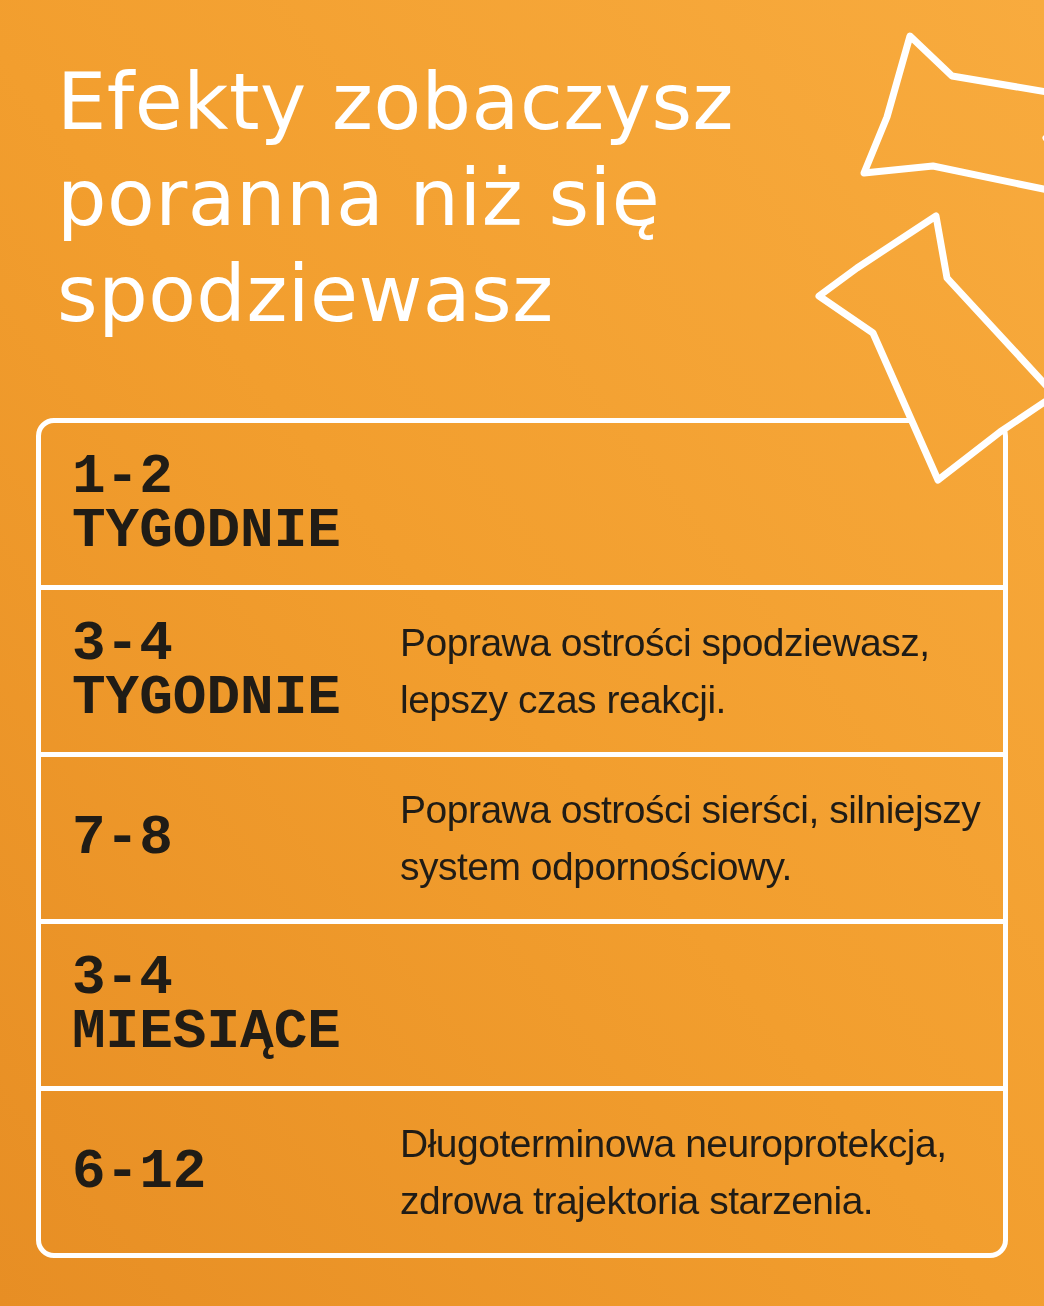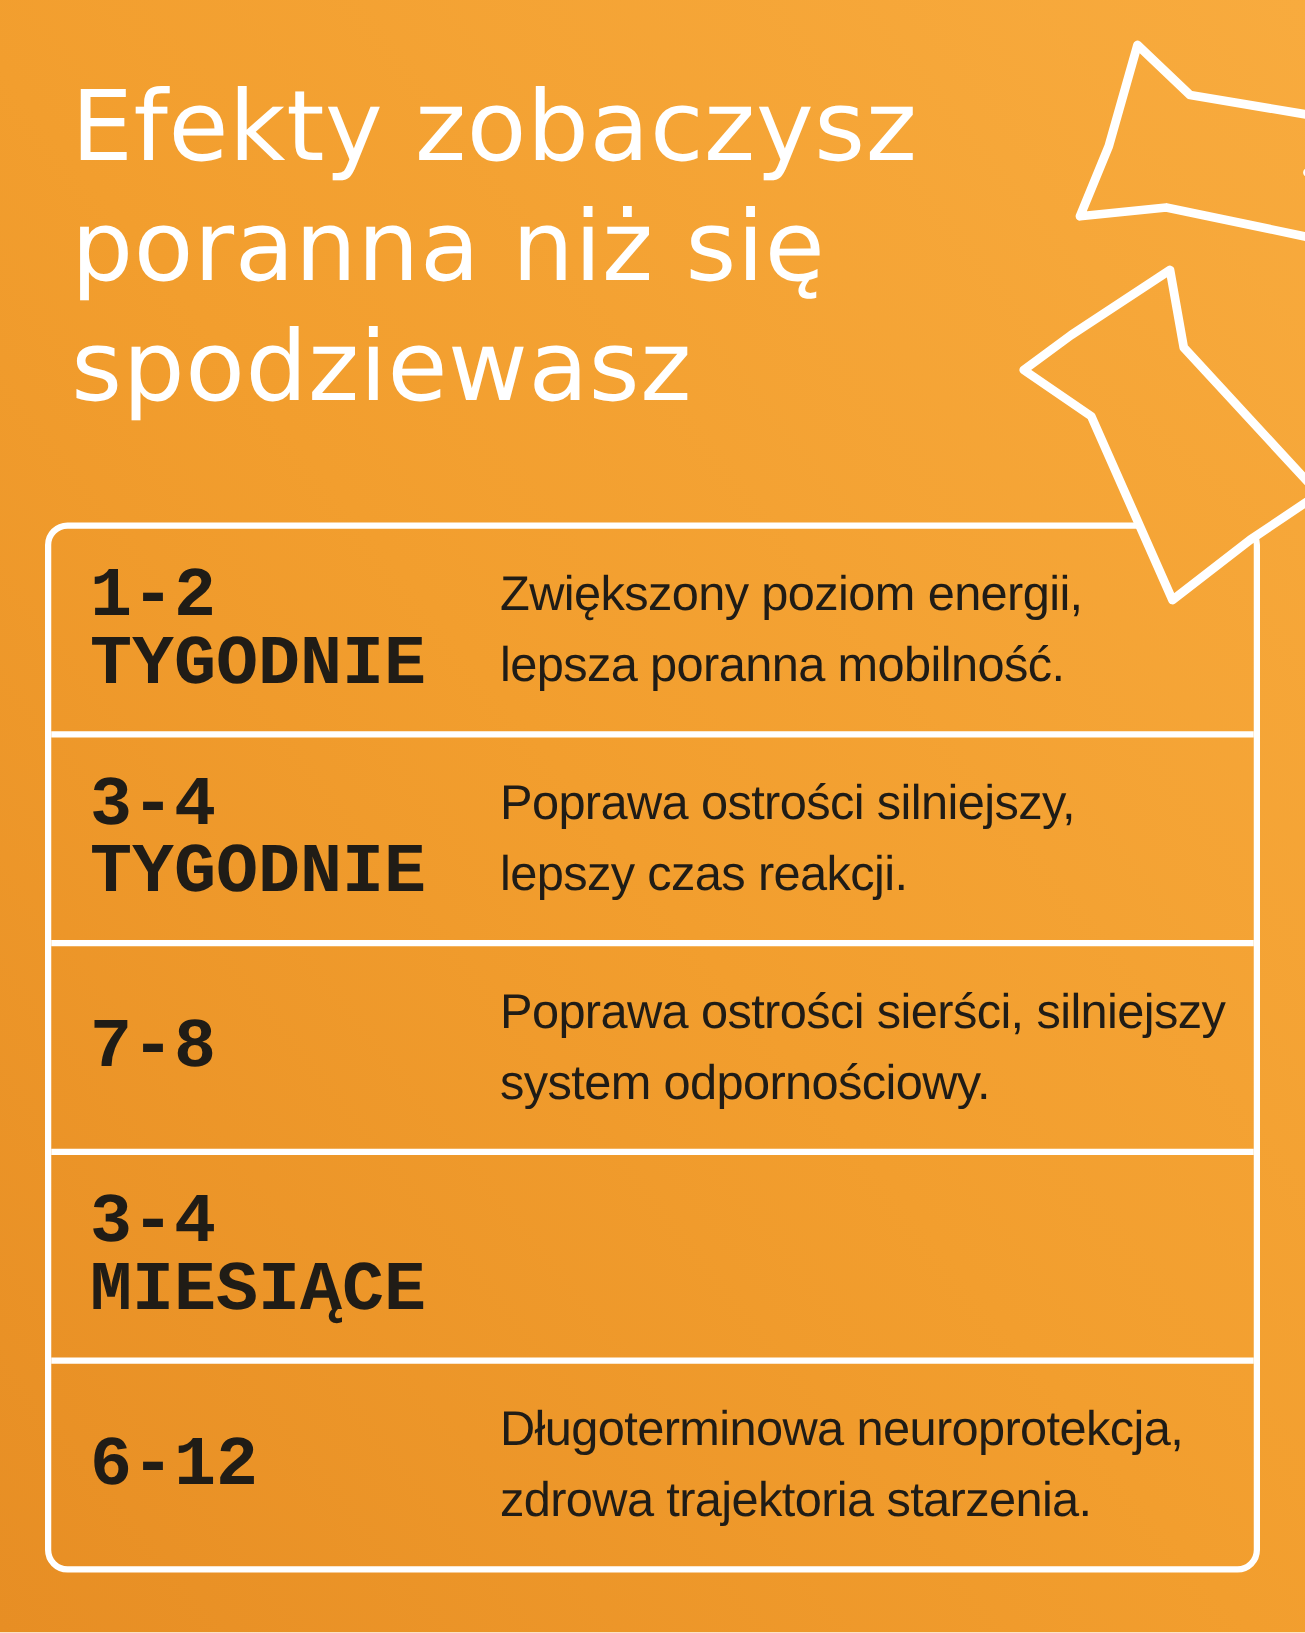--- a/index.html
+++ b/index.html
@@ -88,33 +88,29 @@
 
   <h1 class="title"><span class="b">Efekty zobaczysz</span><br><span class="b">poranna</span><span> niż się</span><br><span>spodziewasz</span></h1>
 
   <div class="timeline">
 
     <div class="trow">
       <div class="period">
         <div class="period-line">1-2</div>
         <div class="period-line">TYGODNIE</div>
       </div>
-      <div class="effect">
-        <div class="effect-line">Zwiększony poziom energii,</div>
-        <div class="effect-line">lepsza poranna mobilność.</div>
-      </div>
     </div>
 
     <div class="trow">
       <div class="period">
         <div class="period-line">3-4</div>
         <div class="period-line">TYGODNIE</div>
       </div>
       <div class="effect">
-        <div class="effect-line">Poprawa ostrości silniejszy,</div>
+        <div class="effect-line">Poprawa ostrości spodziewasz,</div>
         <div class="effect-line">lepszy czas reakcji.</div>
       </div>
     </div>
 
     <div class="trow">
       <div class="period">
         <div class="period-line">7-8</div>
       </div>
       <div class="effect">
         <div class="effect-line">Poprawa ostrości sierści, silniejszy</div>

